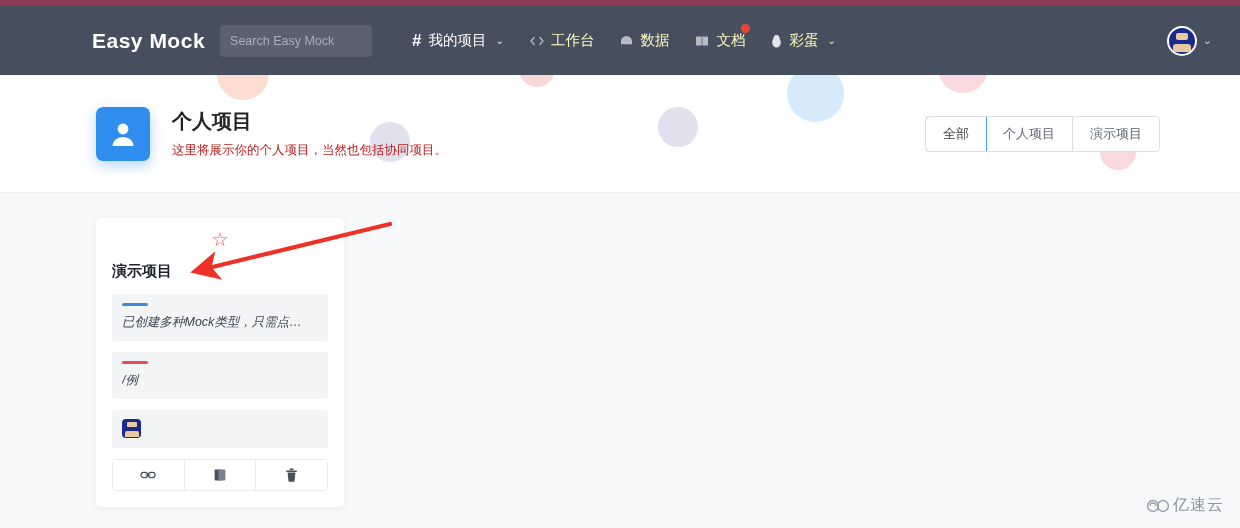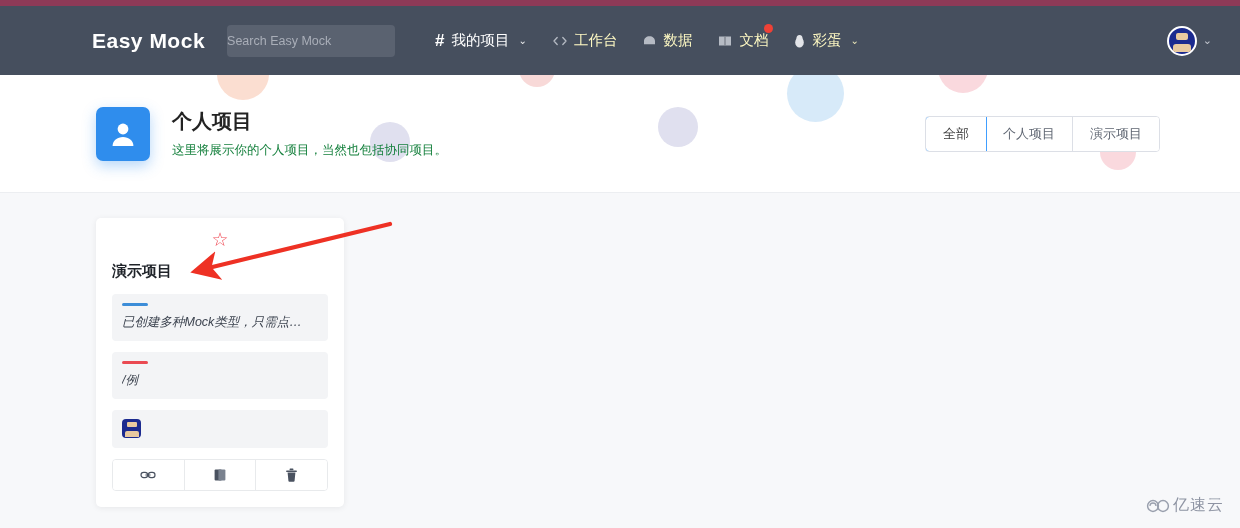--- a/index.html
+++ b/index.html
@@ -29,32 +29,32 @@
     padding: 0 28px 0 92px;
     box-sizing: border-box;
     position: relative;
   }
   .brand {
     color: #ffffff;
     font-size: 21px;
     font-weight: bold;
     letter-spacing: 0.5px;
     white-space: nowrap;
-    margin-right: 22px;
+    margin-right: 15px;
   }
   .search-box {
-    width: 168px;
+    width: 152px;
     height: 32px;
     background: #5a6270;
     border-radius: 4px;
     border: none;
     outline: none;
     color: #ffffff;
     font-size: 12.5px;
-    padding: 0 0;
+    padding: 0 10px;
     box-sizing: border-box;
     font-family: "Liberation Sans", sans-serif;
   }
   .search-box::placeholder { color: #a9aeb8; }
 
   .nav-items {
     display: flex;
     align-items: center;
     margin-left: 40px;
     gap: 26px;
@@ -161,21 +161,21 @@
   .proj-icon svg { display: block; }
   .header-text { margin-left: 22px; }
   .header-title {
     font-size: 20px;
     font-weight: bold;
     color: #222;
     line-height: 1.2;
   }
   .header-sub {
     font-size: 12.5px;
-    color: #15803d;
+    color: #b91c1c;
     margin-top: 9px;
   }
 
   .filter-tabs {
     margin-left: auto;
     display: flex;
     border: 1px solid #dcdfe6;
     border-radius: 4px;
     overflow: hidden;
     background: #fff;

